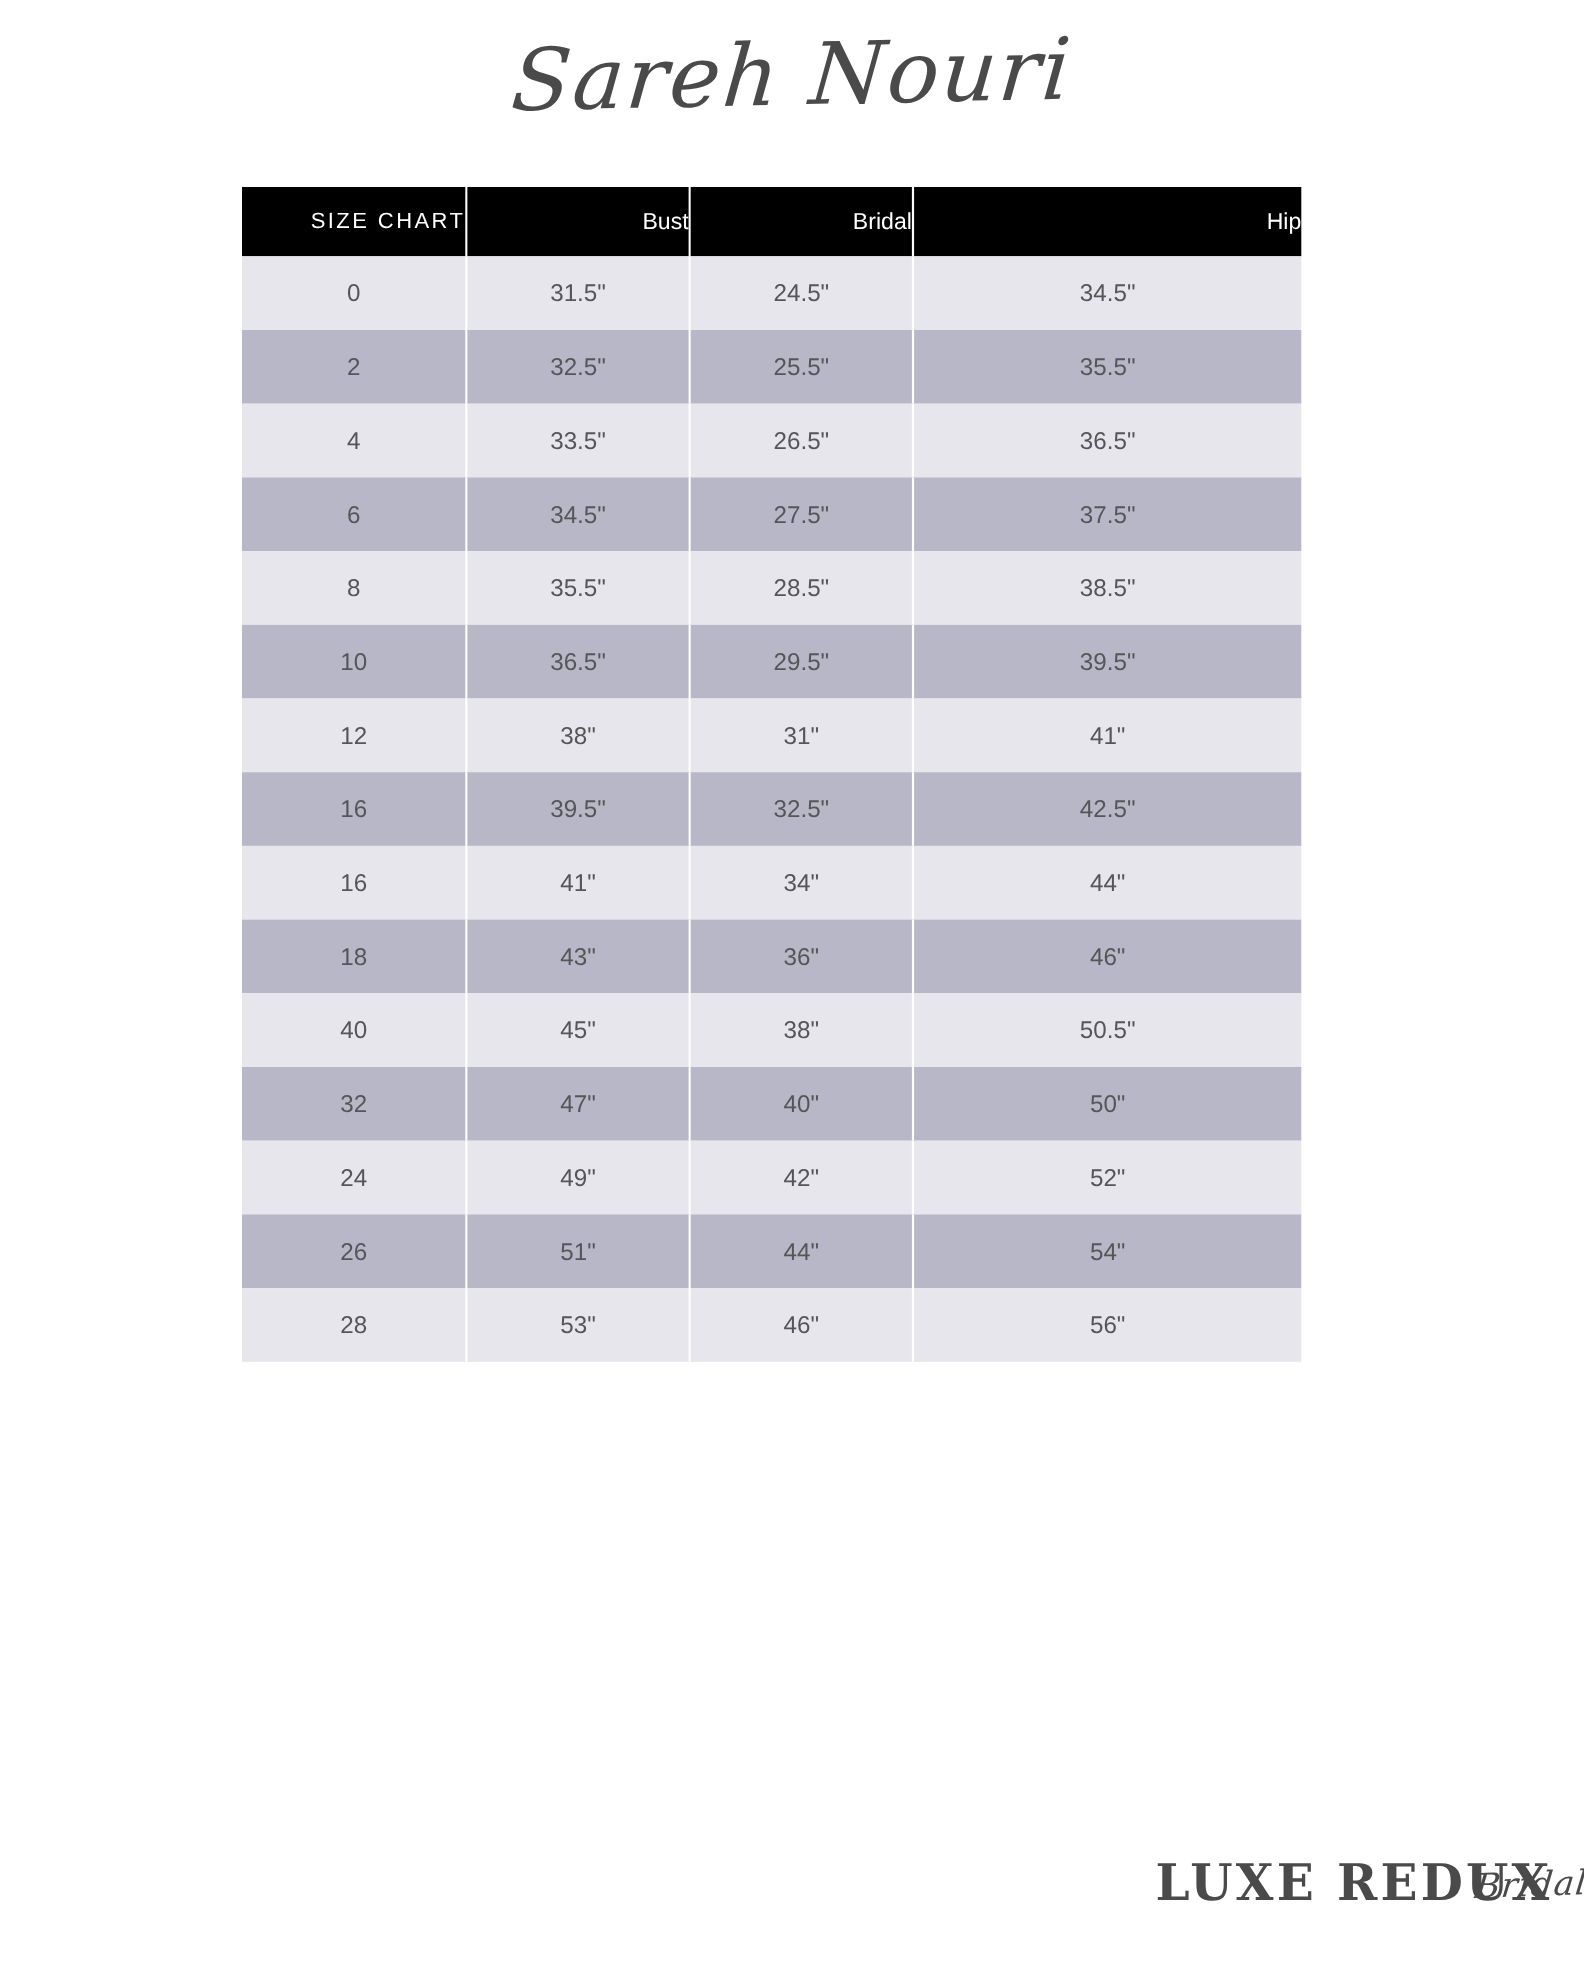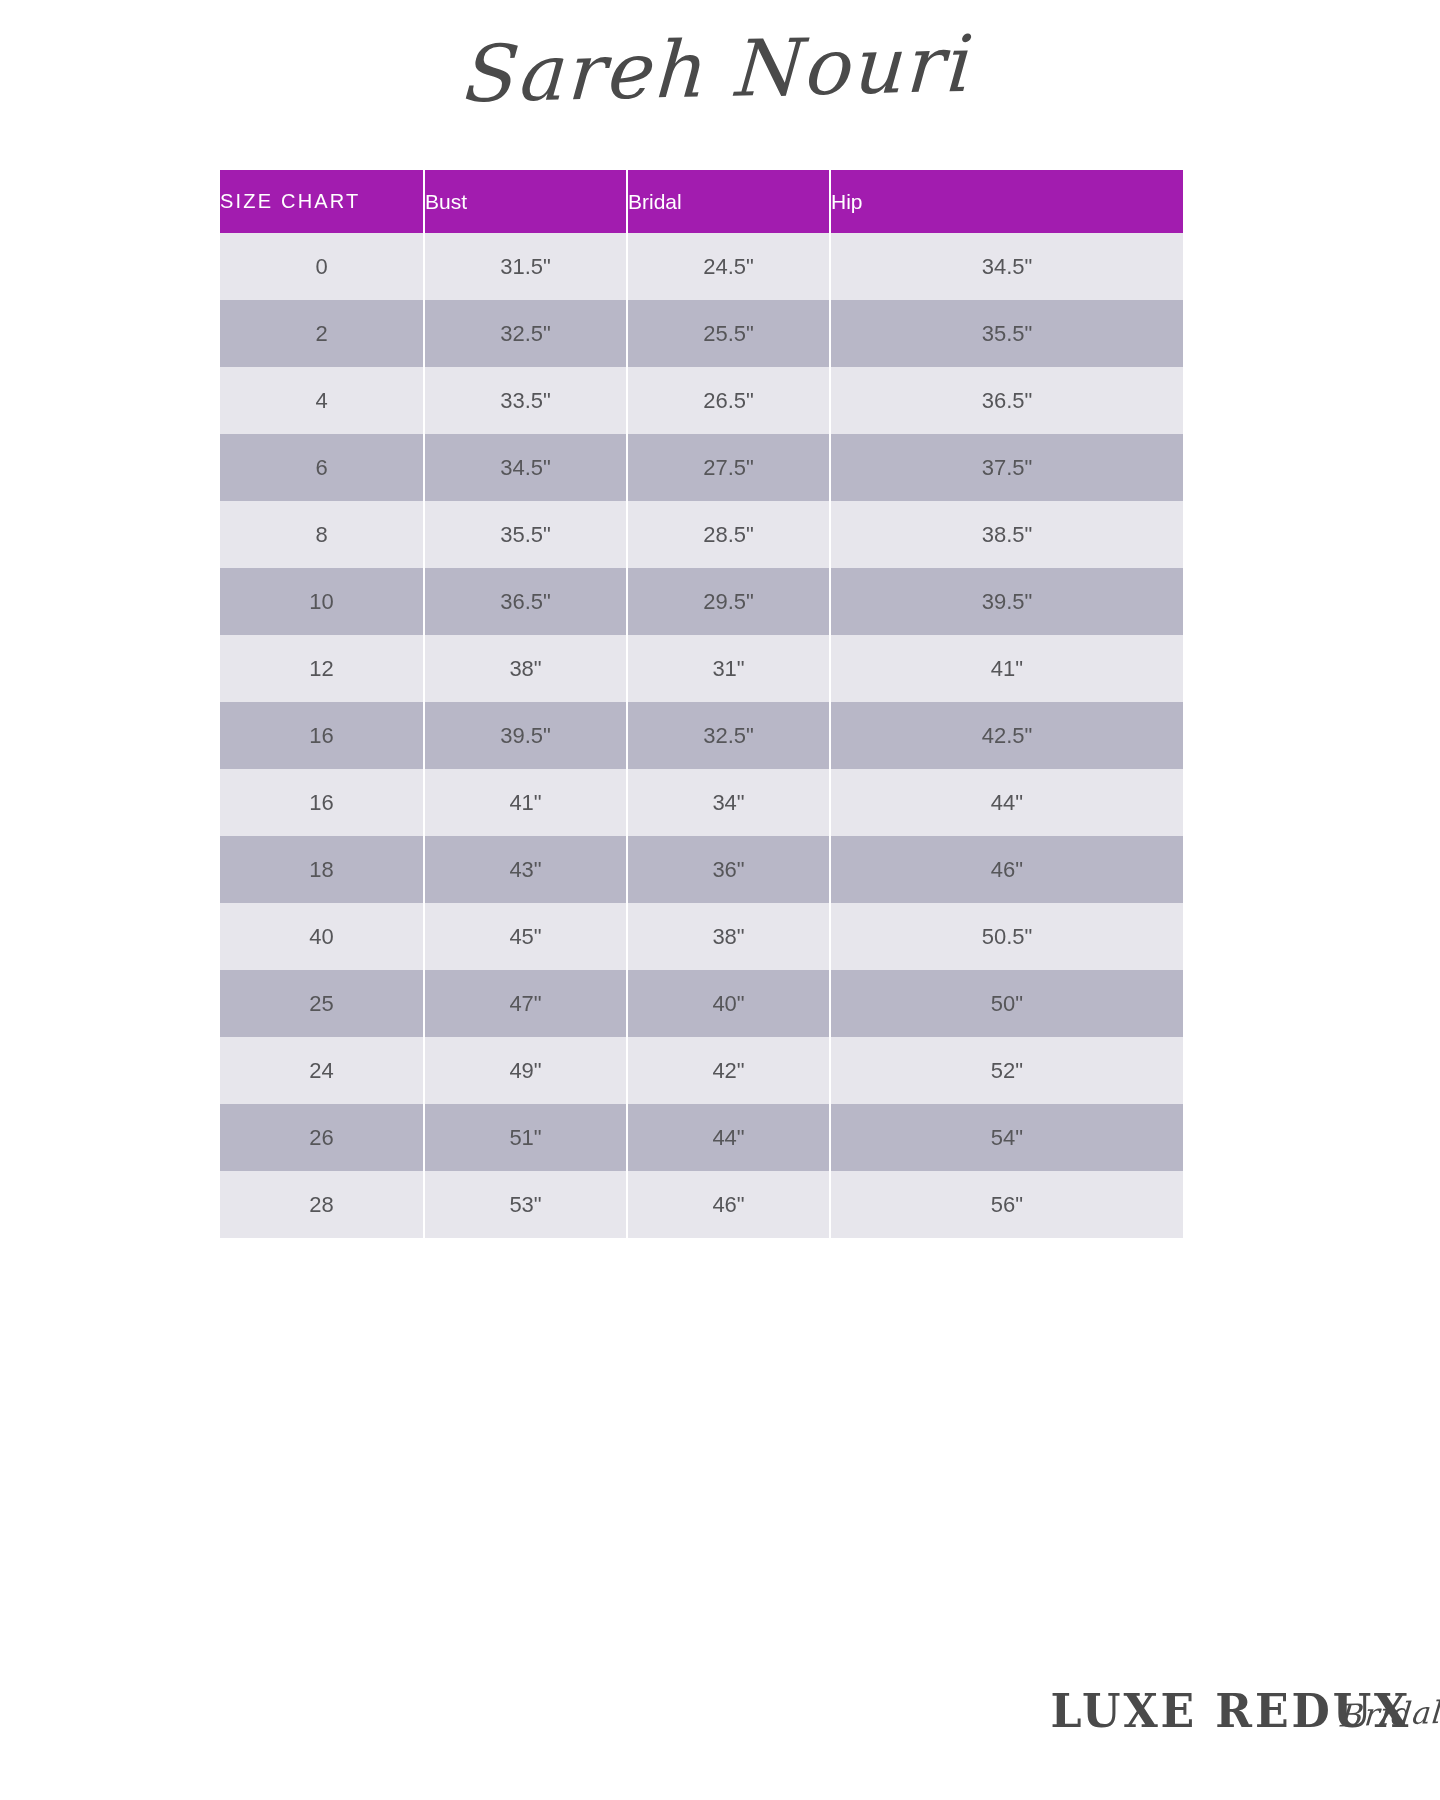--- a/index.html
+++ b/index.html
@@ -50,26 +50,26 @@
     border-spacing: 0;
     table-layout: fixed;
   }
 
   table.size-chart col.c-size  { width: 21.29%; }
   table.size-chart col.c-bust  { width: 21.08%; }
   table.size-chart col.c-waist { width: 21.08%; }
   table.size-chart col.c-hip   { width: 36.55%; }
 
   thead th {
-    background: #a21caf;
+    background: #000000;
     color: #ffffff;
     height: 63px;
     font-weight: 400;
     font-size: 21px;
-    text-align: left;
+    text-align: right;
     vertical-align: middle;
     border-right: 2px solid #ffffff;
   }
   thead th:last-child { border-right: none; }
 
   thead th.th-size {
     font-size: 20px;
     letter-spacing: 2.2px;
     text-transform: uppercase;
   }
@@ -205,21 +205,21 @@
           <td>36"</td>
           <td>46"</td>
         </tr>
         <tr class="row-light">
           <td>40</td>
           <td>45"</td>
           <td>38"</td>
           <td>50.5"</td>
         </tr>
         <tr class="row-dark">
-          <td>25</td>
+          <td>32</td>
           <td>47"</td>
           <td>40"</td>
           <td>50"</td>
         </tr>
         <tr class="row-light">
           <td>24</td>
           <td>49"</td>
           <td>42"</td>
           <td>52"</td>
         </tr>

